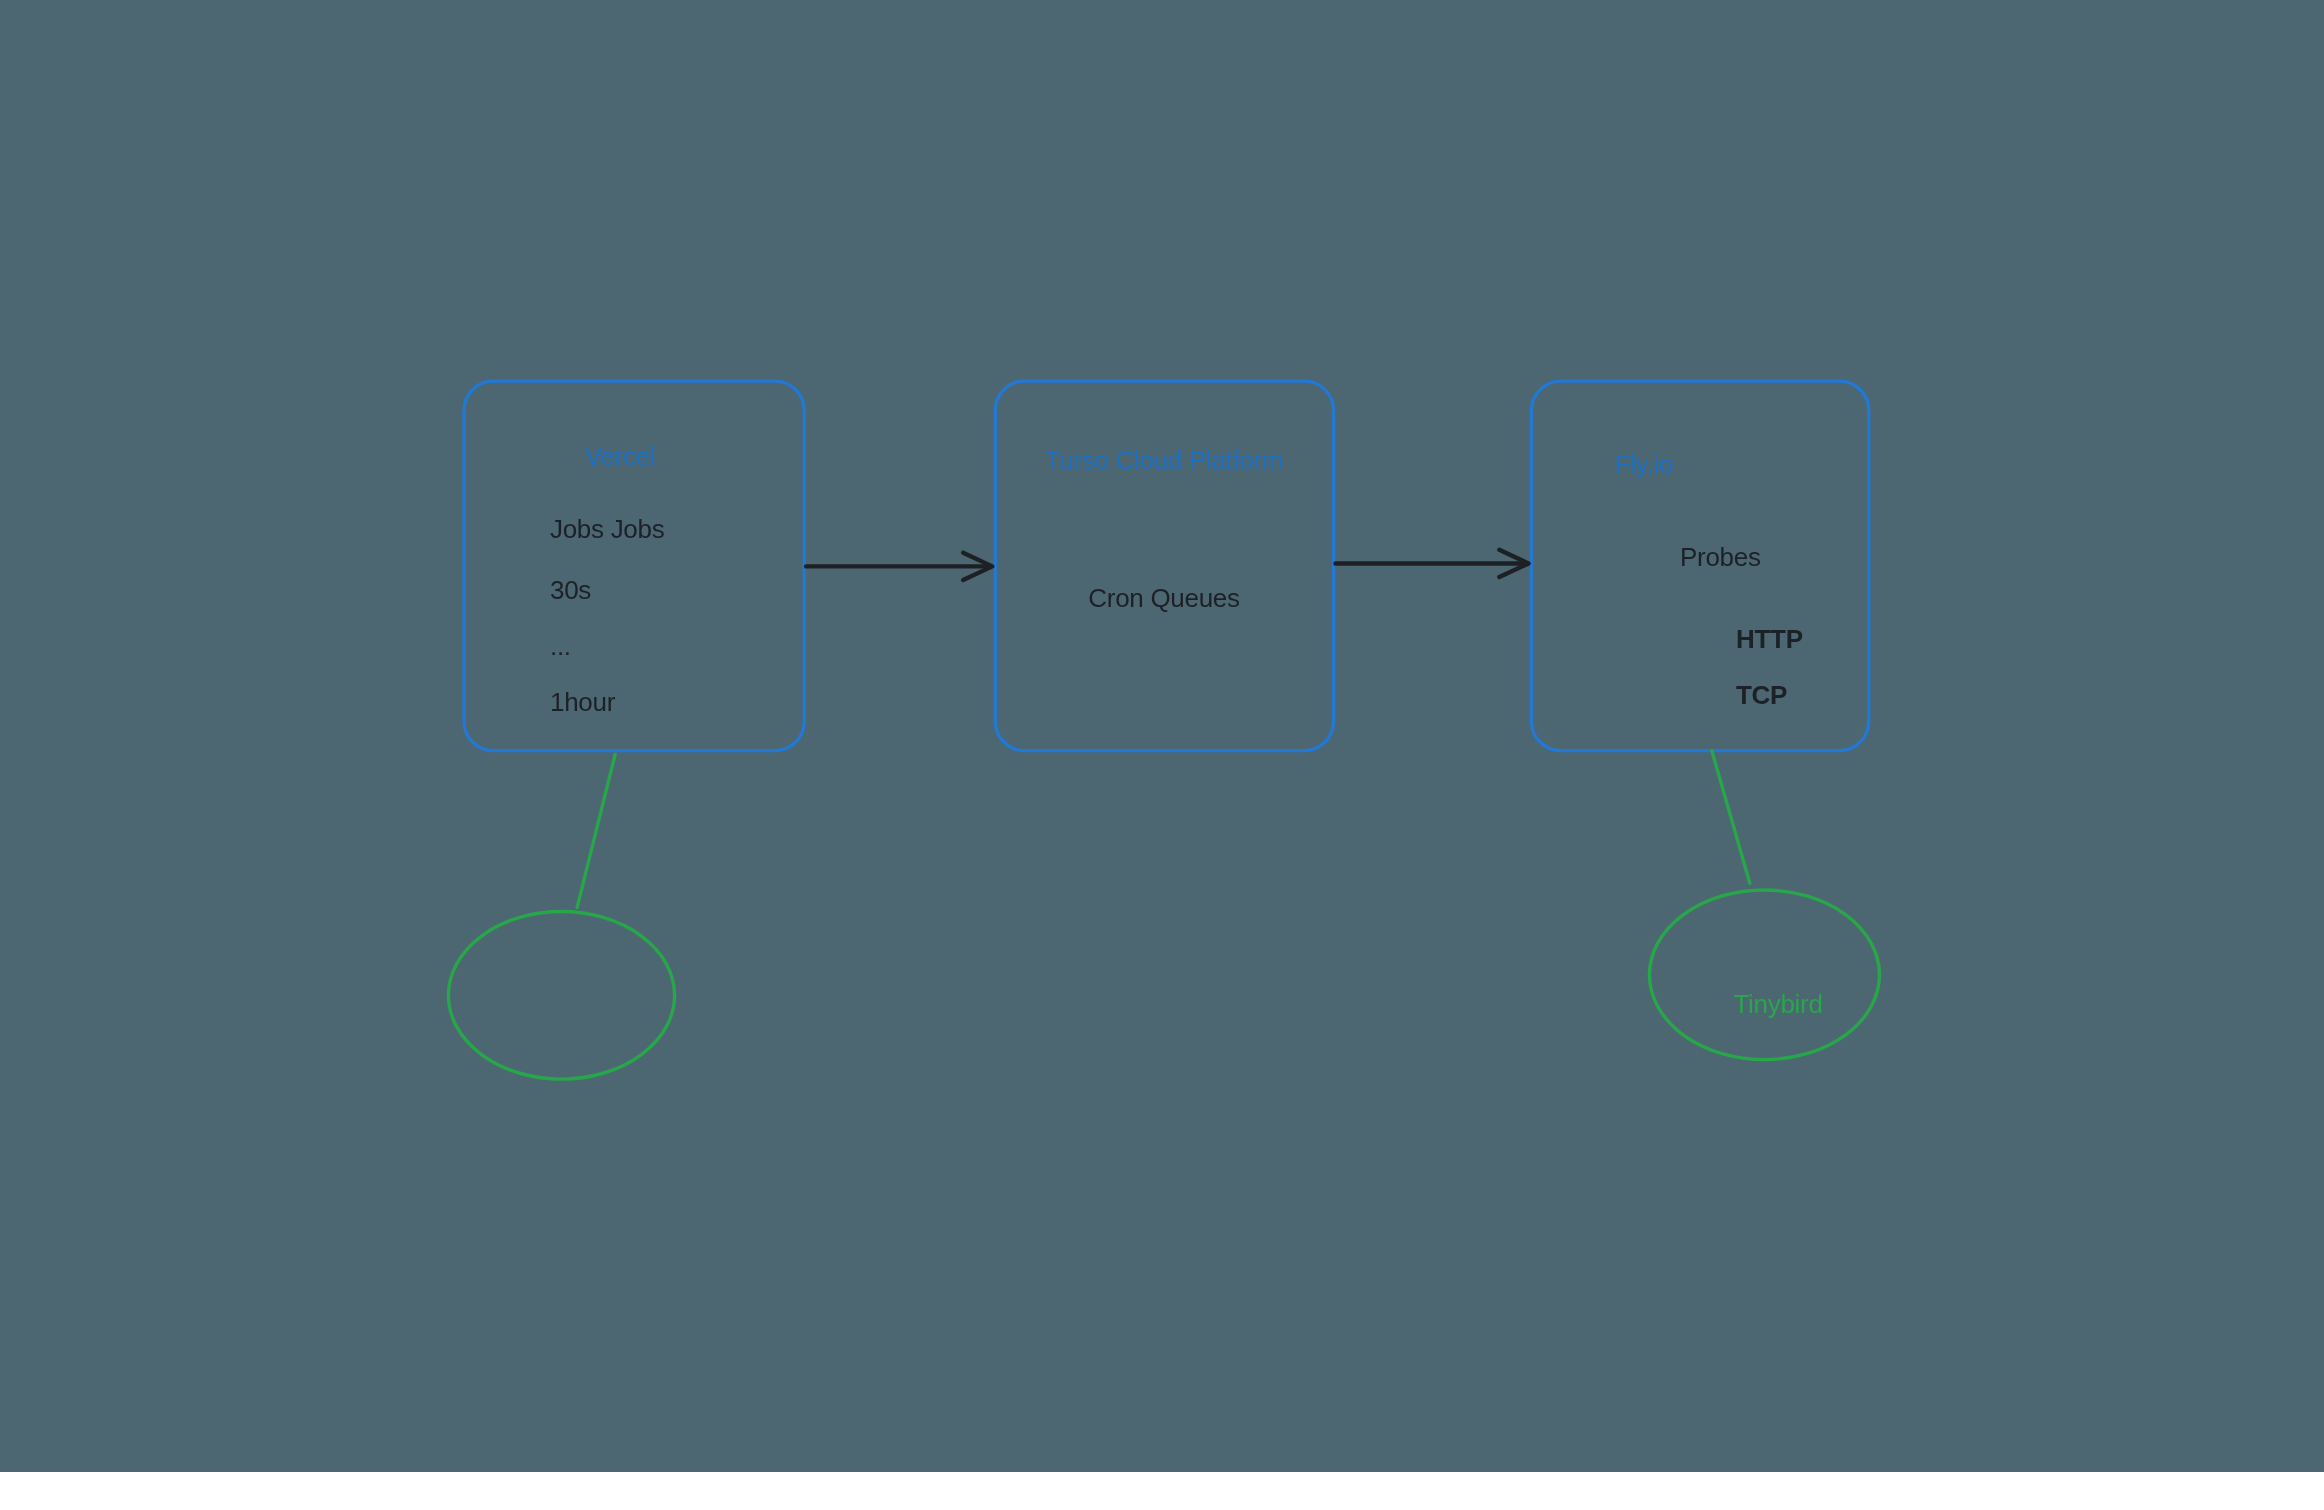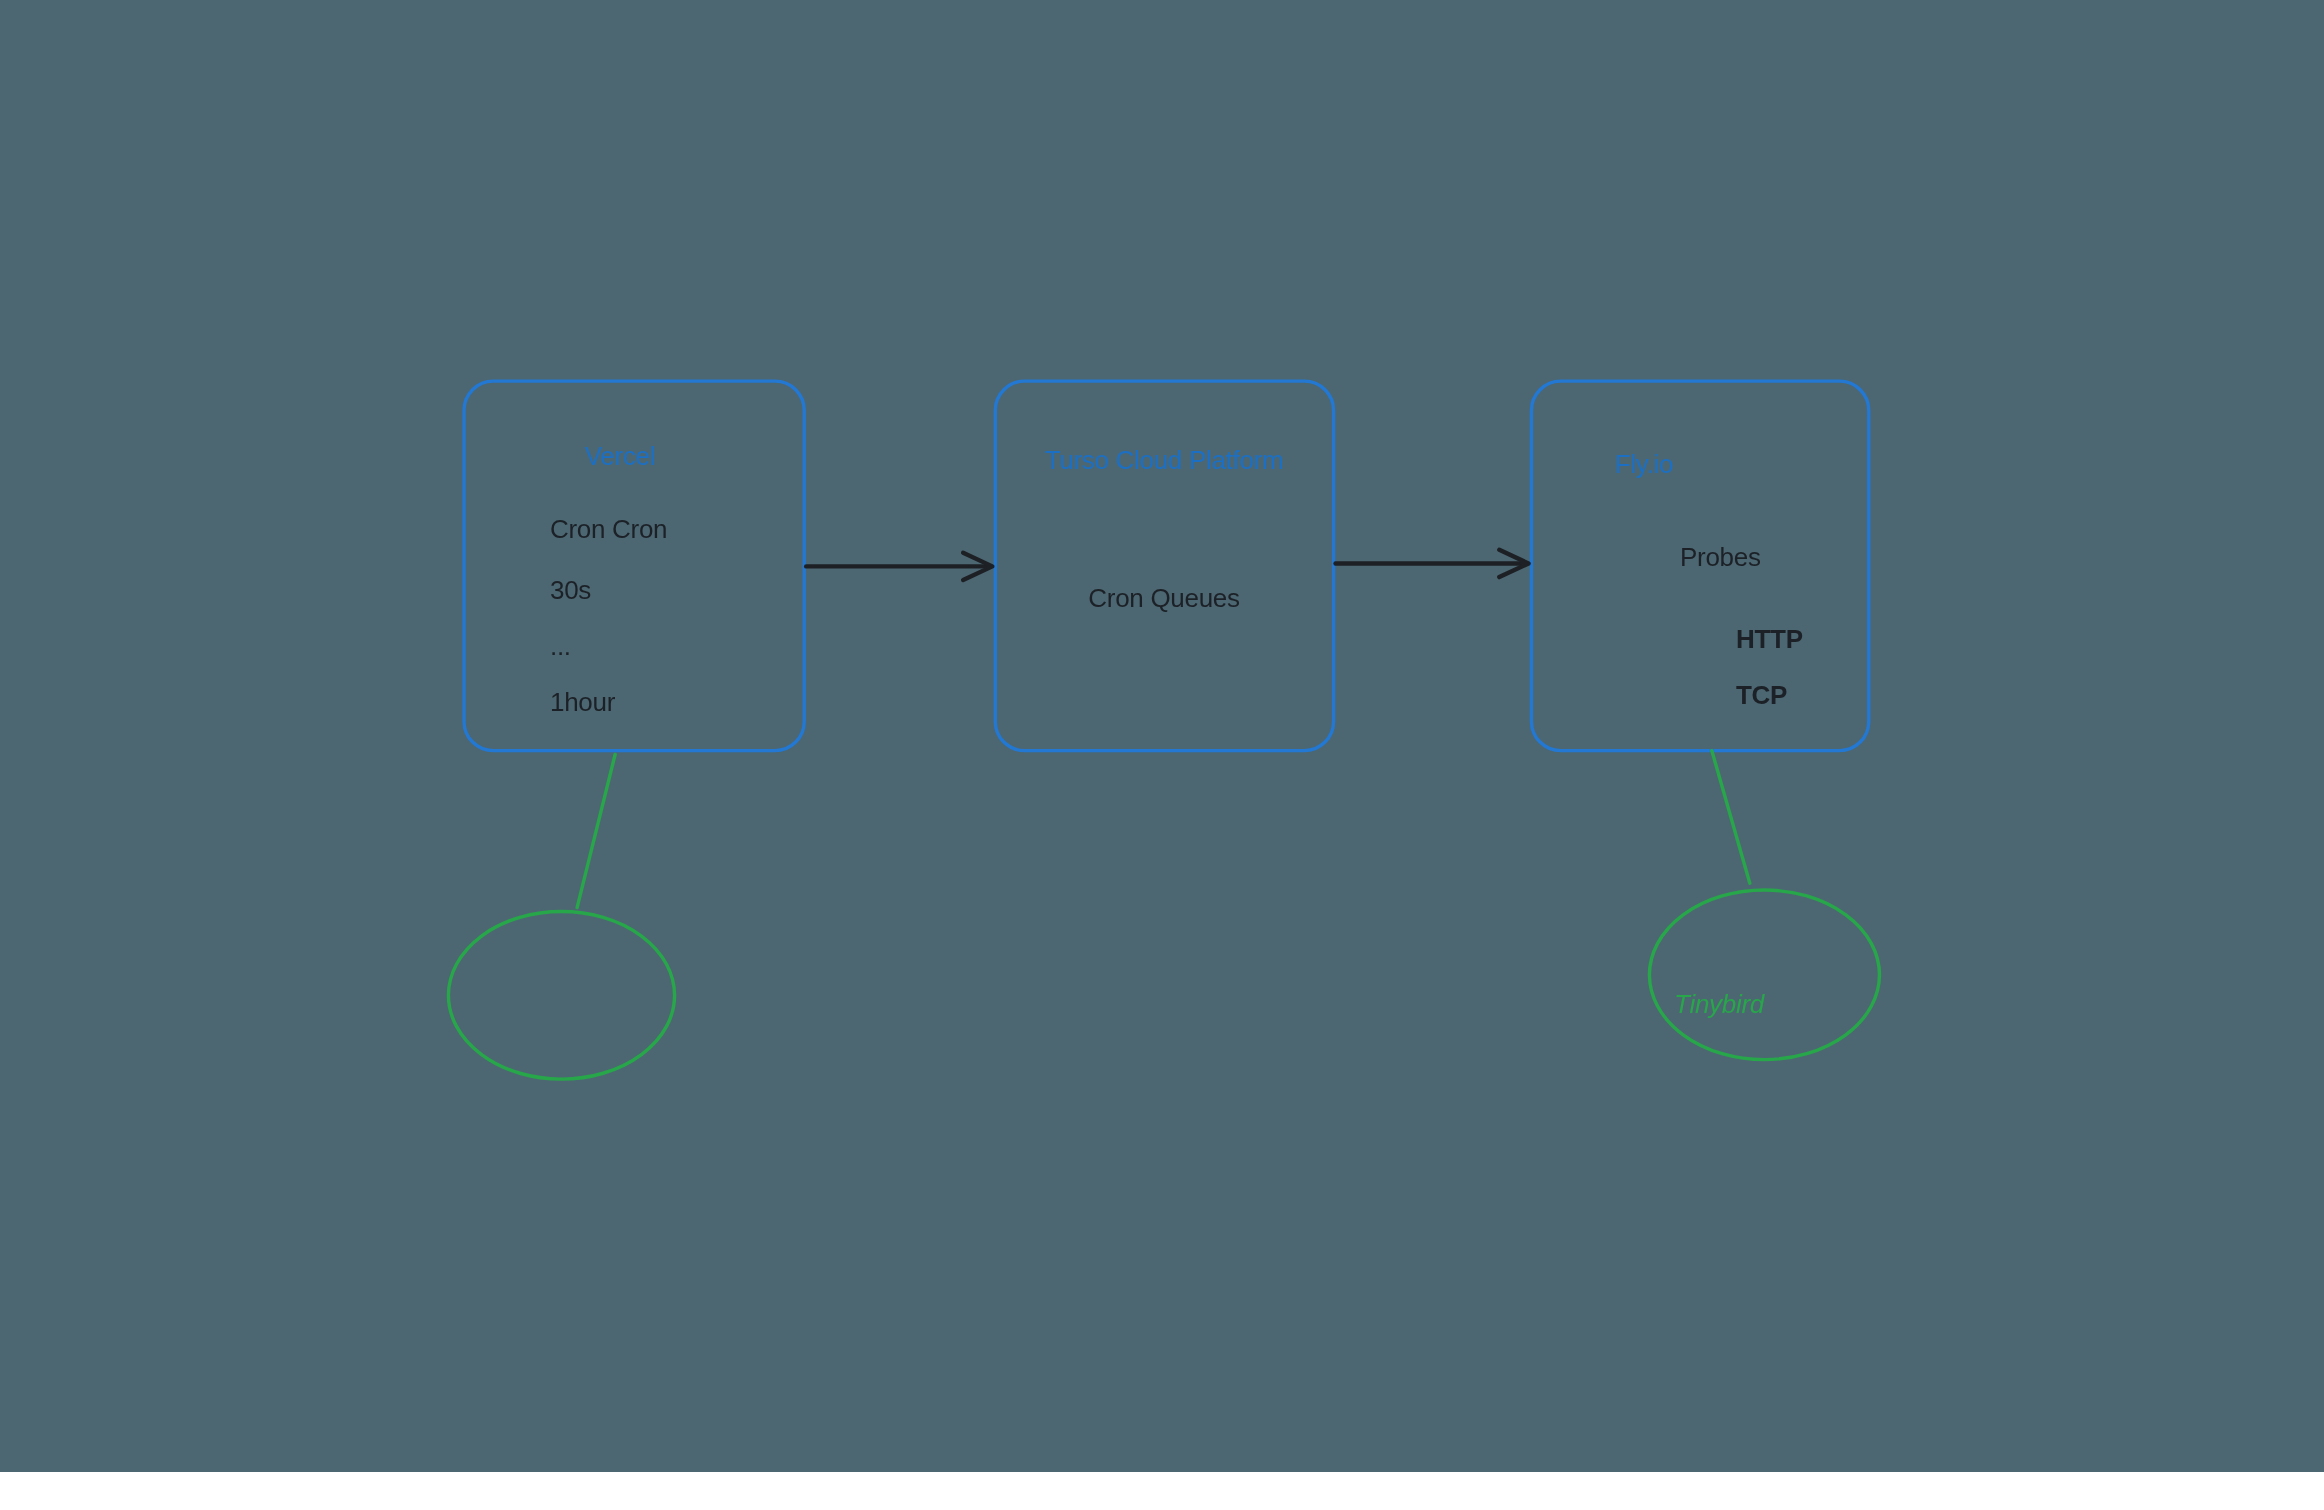--- a/index.html
+++ b/index.html
@@ -52,33 +52,33 @@
     </g>
 
     <line x1="601" y1="774" x2="562" y2="931" stroke-width="3.5" stroke-linecap="round" stroke="#28a64a"></line>
     <line x1="1726" y1="770" x2="1765" y2="906" stroke-width="3.5" stroke-linecap="round" stroke="#28a64a"></line>
 
     <ellipse cx="546" cy="1021" rx="116" ry="86" fill="none" stroke-width="3.5" stroke="#28a64a"></ellipse>
     <ellipse cx="1780" cy="1000" rx="118" ry="87" fill="none" stroke-width="3.5" stroke="#28a64a"></ellipse>
   </svg>
 
   <div class="txt title centered" style="left:620px; top:442px;">Vercel</div>
-  <div class="txt" style="left:550px; top:515px;">Cron Cron</div>
+  <div class="txt" style="left:550px; top:515px;">Jobs Jobs</div>
   <div class="txt stack" style="left:550px; top:548px;">
     <div>30s</div>
     <div>...</div>
     <div>1hour</div>
   </div>
 
   <div class="txt title centered" style="left:1164px; top:446px;">Turso Cloud Platform</div>
   <div class="txt centered" style="left:1164px; top:584px;">Cron Queues</div>
 
   <div class="txt title centered" style="left:1644px; top:450px;">Fly.io</div>
   <div class="txt" style="left:1680px; top:543px;">Probes</div>
   <div class="txt stack" style="left:1736px; top:597px;font-weight:bold;">
     <div>HTTP</div>
     <div>TCP</div>
   </div>
 
 
-  <div class="txt green-text centered" style="left:1719px; top:990px;font-style:italic;">Tinybird</div>
+  <div class="txt green-text centered" style="left:1778px; top:990px;">Tinybird</div>
 
 </div>
 
 </body></html>

